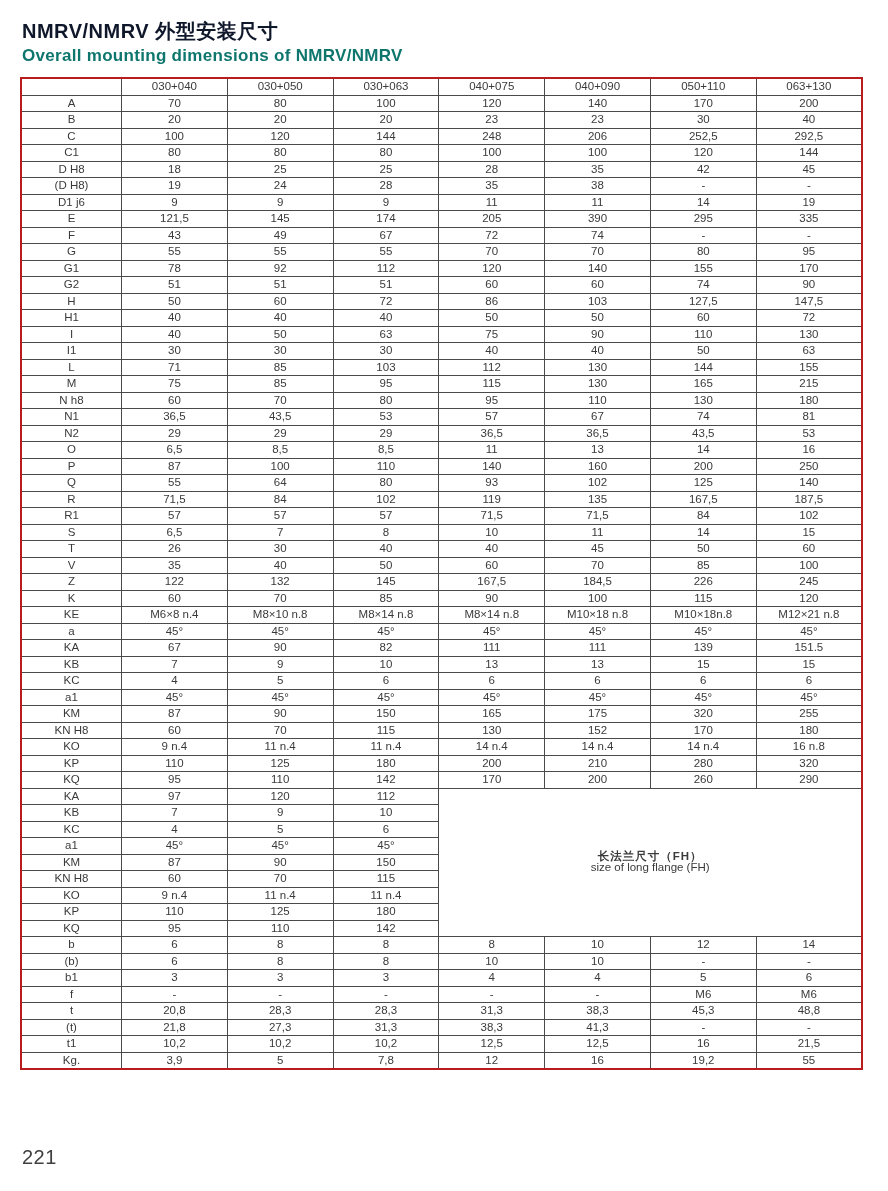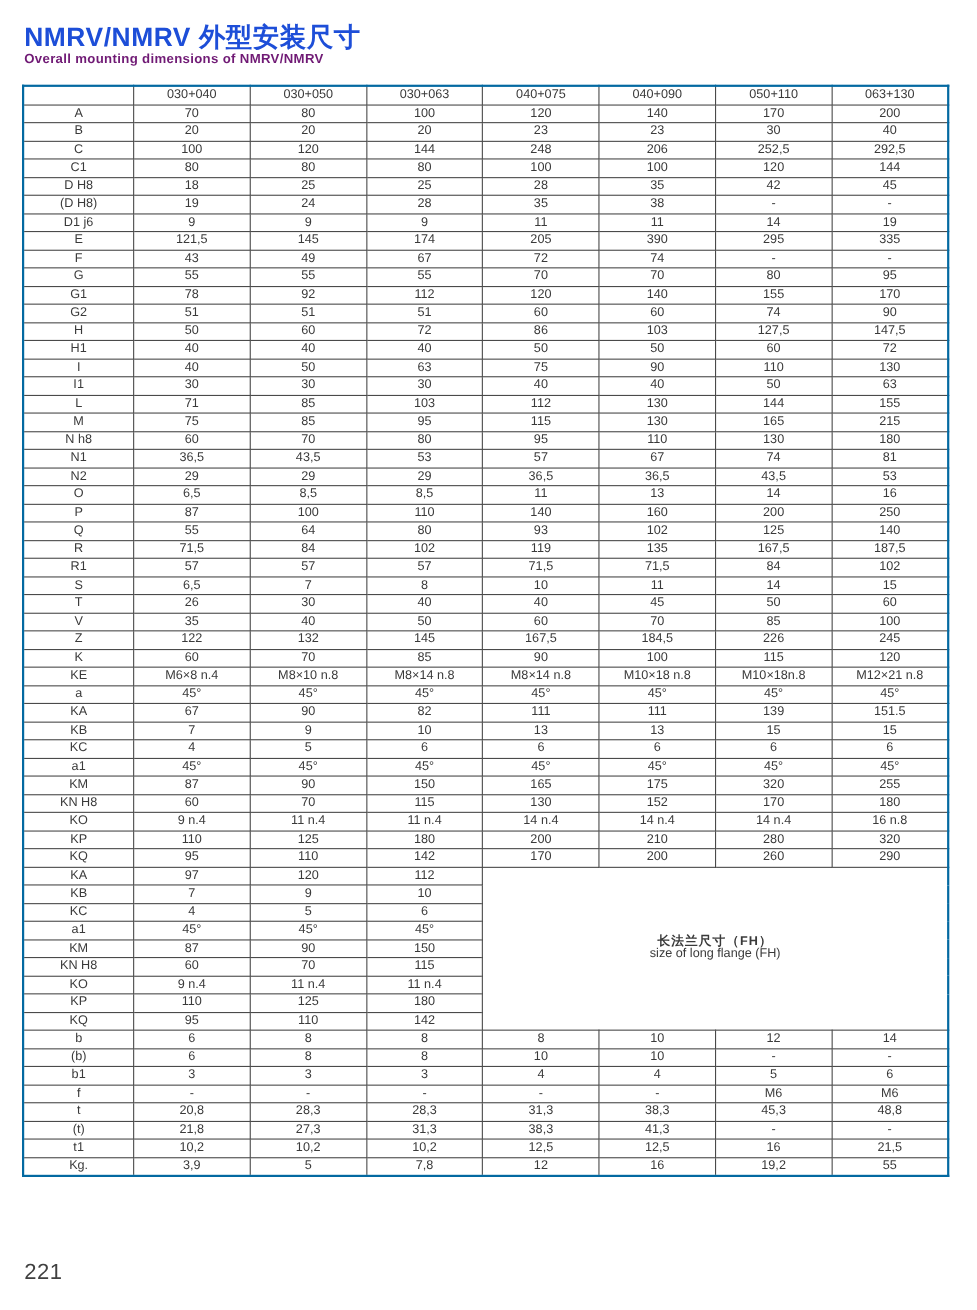--- a/index.html
+++ b/index.html
@@ -4,30 +4,30 @@
 <style>
   html,body{margin:0;padding:0;}
   body{
     width:888px;height:1191px;background:#ffffff;
     font-family:"Liberation Sans","DejaVu Sans",sans-serif;
     color:#2e2e2e;position:relative;overflow:hidden;
   }
   .page{position:absolute;inset:0;}
   .title-cn{
     position:absolute;left:22px;top:18px;
-    font-size:24px;font-weight:bold;color:#1d4ed8;letter-spacing:0.5px;
+    font-size:20px;font-weight:bold;color:#0f172a;letter-spacing:0.5px;
   }
   .title-en{
     position:absolute;left:22px;top:46px;
-    font-size:12px;font-weight:bold;color:#701a75;letter-spacing:0.3px;
+    font-size:17px;font-weight:bold;color:#0f766e;letter-spacing:0.3px;
   }
   table.dim{
     position:absolute;left:20px;top:77px;width:843px;
     border-collapse:collapse;table-layout:fixed;
-    border:2px solid #0369a1;
+    border:2px solid #b91c1c;
   }
   table.dim th, table.dim td{
     border:1px solid #4a4a4a;
     font-size:11.5px;font-weight:normal;color:#3a3a3a;
     text-align:center;vertical-align:middle;
     height:15.5px;padding:0 2px;line-height:1;
     overflow:hidden;white-space:nowrap;
   }
   table.dim th{font-size:11.5px;}
   th.corner{width:95px;}

